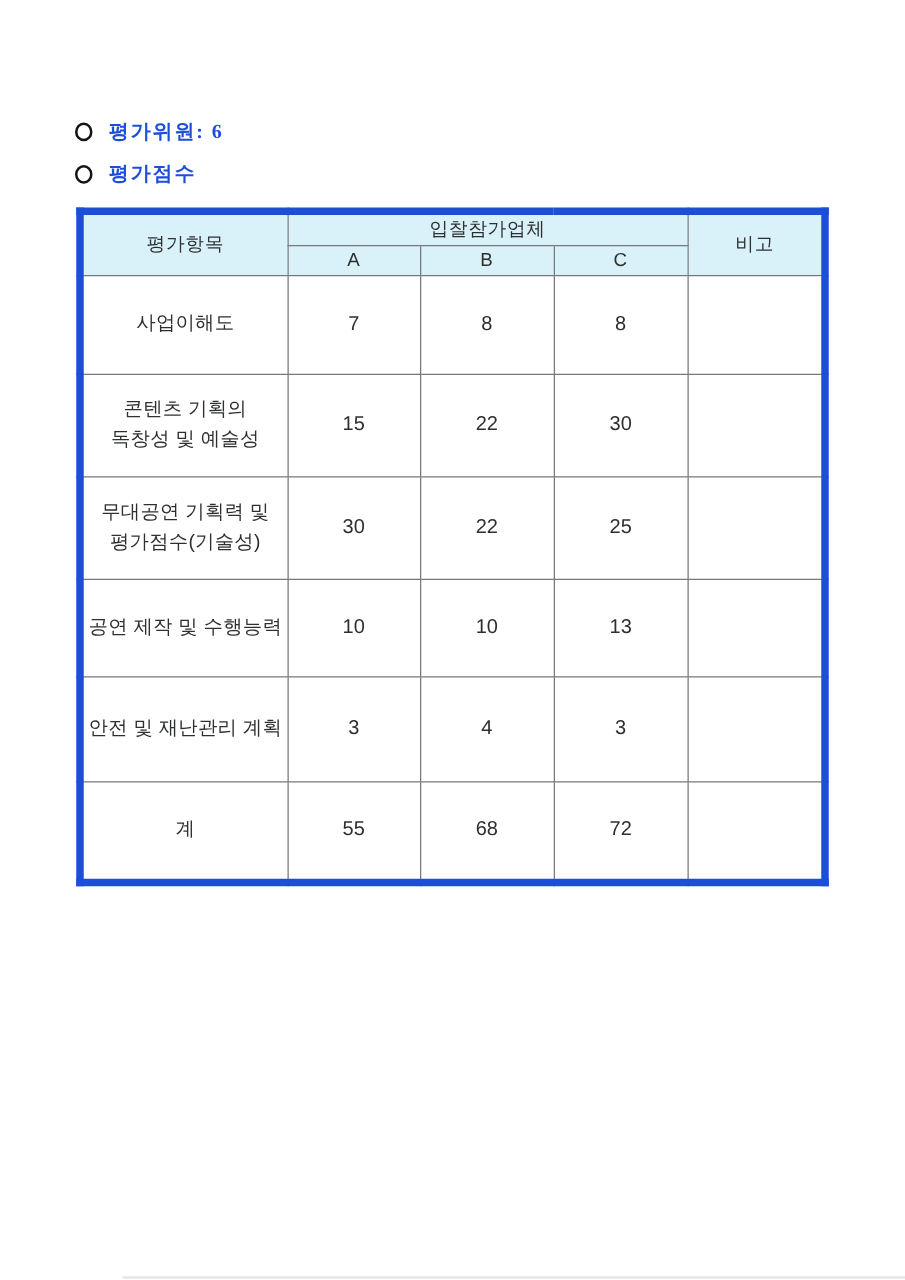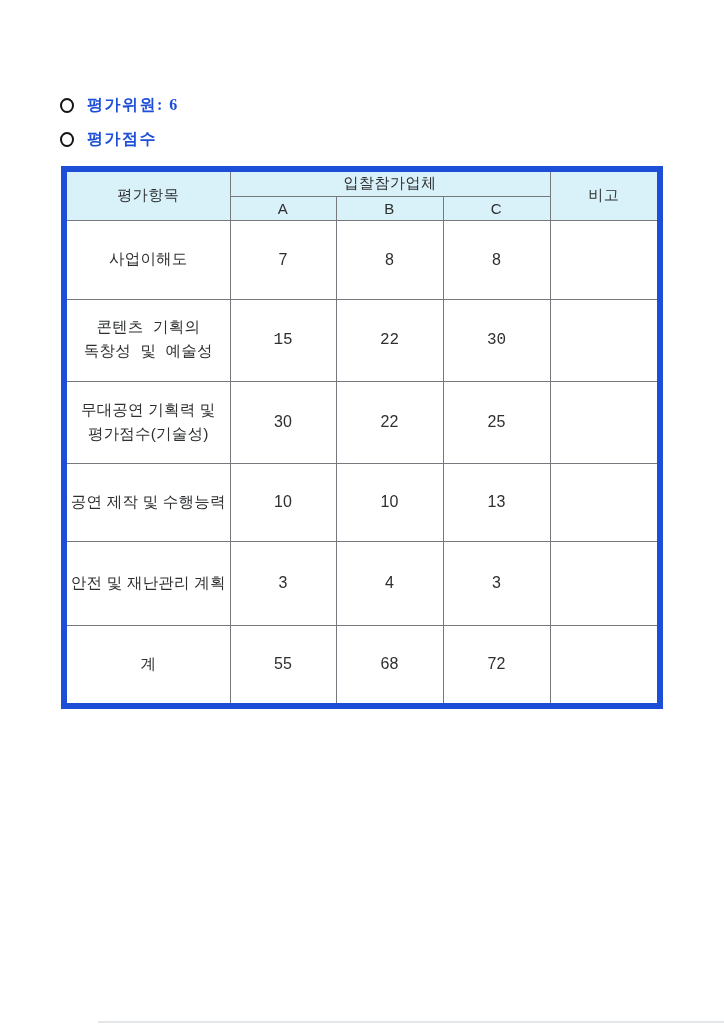--- a/index.html
+++ b/index.html
@@ -72,21 +72,21 @@
     text-align: center;
   }
   .score-table td.item-cell {
     font-size: 15.5px;
     letter-spacing: 0.2px;
     line-height: 1.55;
   }
   tr.hr1 { height: 27px; }
   tr.hr2 { height: 24px; }
   tr.r1  { height: 79px; }
-  tr.r2  { height: 82px; font-family: Liberation Mono, monospace; }
+  tr.r2  { height: 82px; }
   tr.r3  { height: 82px; padding-left: 23px; }
   tr.r4  { height: 78px; }
   tr.r5  { height: 84px; }
   tr.r6  { height: 81px; }
 
   
   .bottom-artifact {
     position: absolute;
     left: 98px;
     right: 0;

